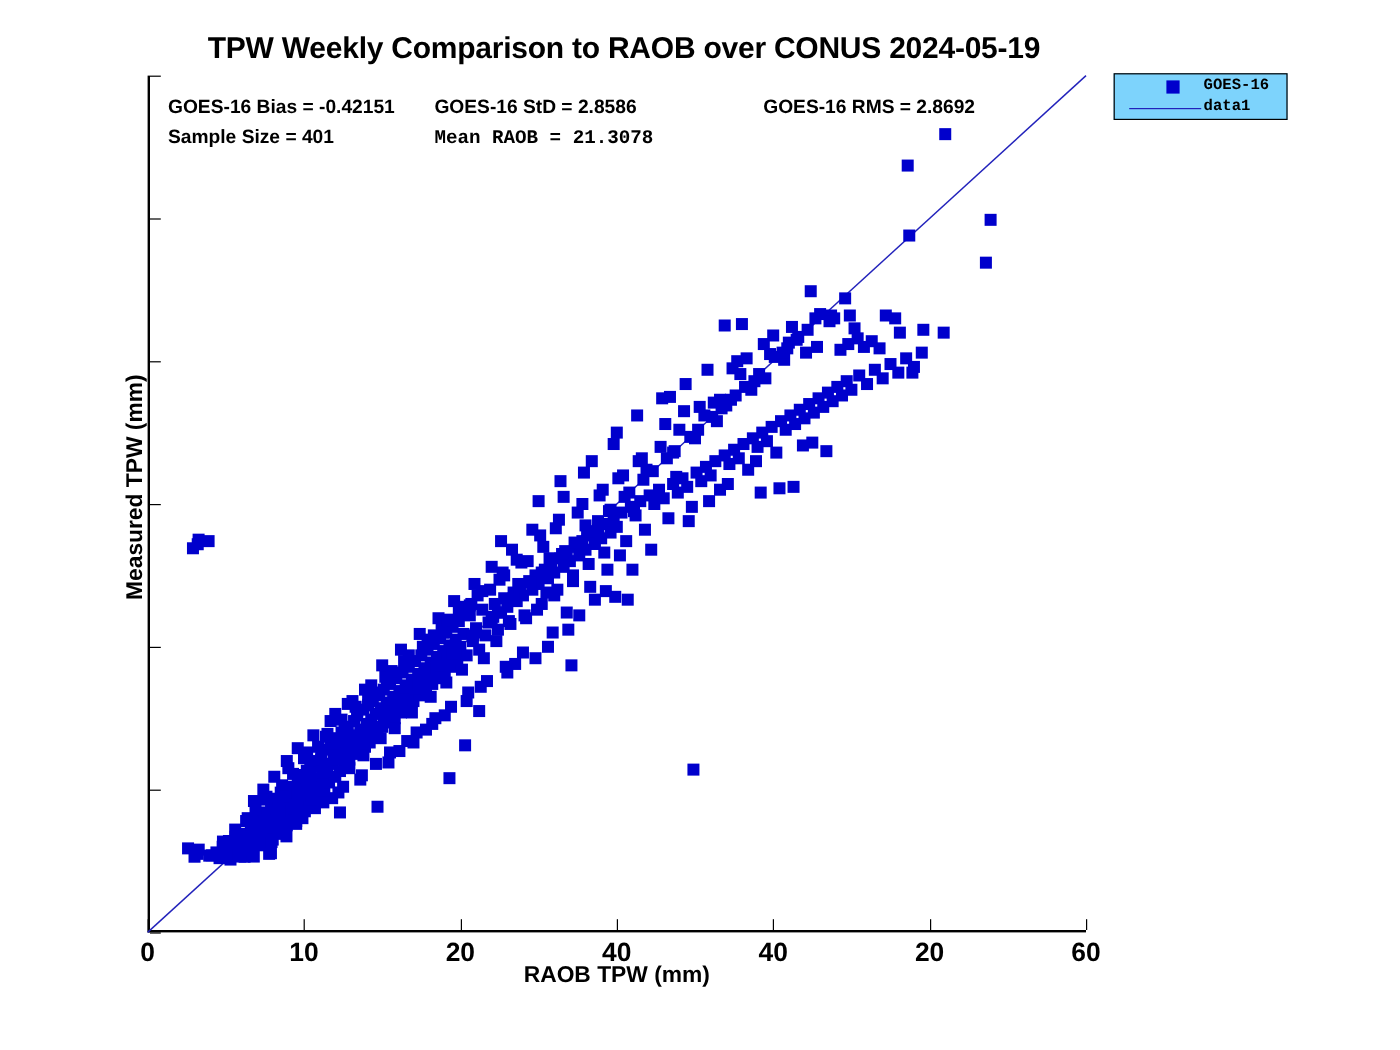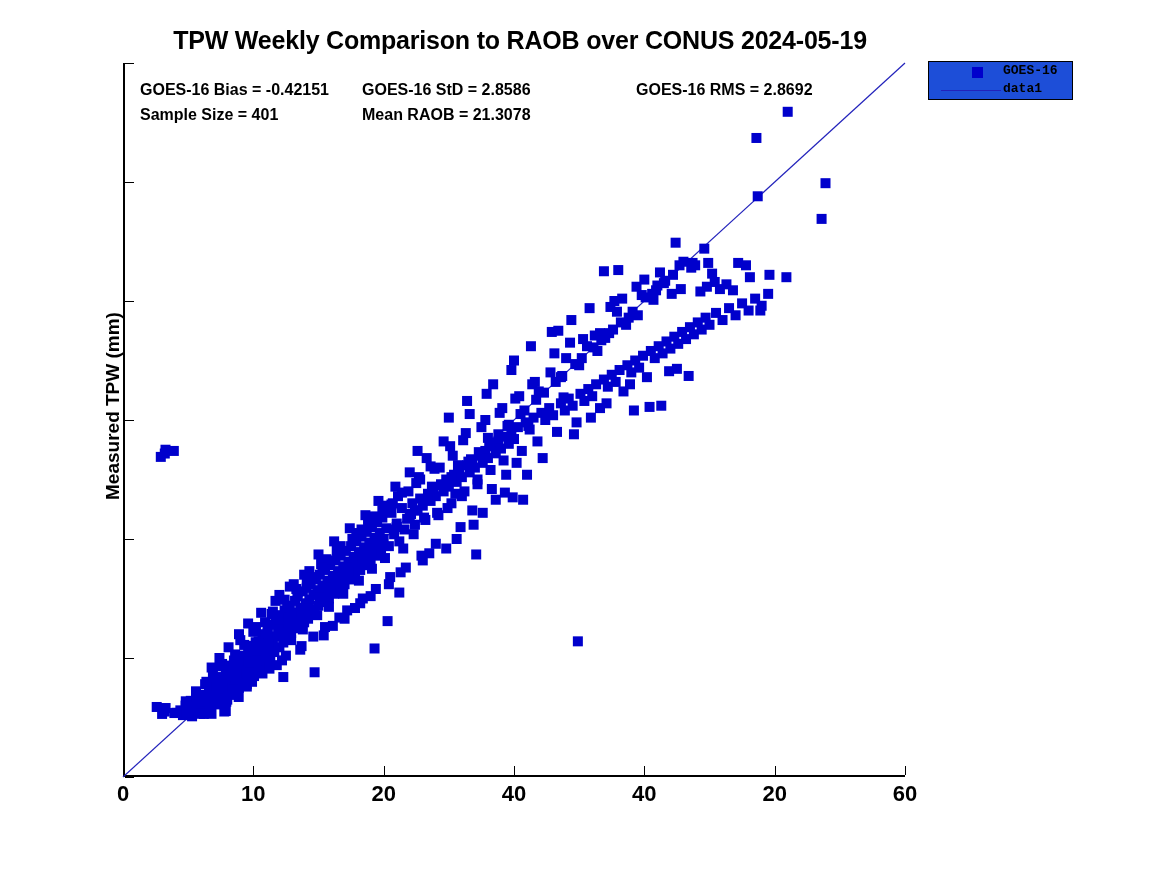--- a/index.html
+++ b/index.html
@@ -109,21 +109,21 @@
     font-family: "Liberation Sans", sans-serif;
     white-space: nowrap;
   }
   #legend-box {
     position: absolute;
     left: 928px;
     top: 61px;
     width: 145px;
     height: 39px;
     border: 1px solid #000000;
-    background: #1d4ed8;
+    background: #7dd3fc;
     box-sizing: border-box;
   }
   .legend-row {
     position: absolute;
     left: 0;
     width: 145px;
     height: 19px;
   }
   .legend-label {
     position: absolute;
@@ -829,29 +829,30 @@
   <div id="ticklabels-x">
       <div class="ticklabel-x" style="left: 88px; top: 781px;">0</div>
       <div class="ticklabel-x" style="left: 218.333px; top: 781px;">10</div>
       <div class="ticklabel-x" style="left: 348.667px; top: 781px;">20</div>
       <div class="ticklabel-x" style="left: 479px; top: 781px;">40</div>
       <div class="ticklabel-x" style="left: 609.333px; top: 781px;">40</div>
       <div class="ticklabel-x" style="left: 739.667px; top: 781px;">20</div>
       <div class="ticklabel-x" style="left: 870px; top: 781px;">60</div>
     </div>
 
+  <div id="x-axis-label">RAOB TPW (mm)</div>
 
   <div id="y-axis-label">Measured TPW (mm)</div>
 
   <div id="annotations-layer">
       <div class="stat-text" style="left: 140px; top: 81px;">GOES-16 Bias = -0.42151</div>
       <div class="stat-text" style="left: 362px; top: 81px;">GOES-16 StD = 2.8586</div>
       <div class="stat-text" style="left: 596px; top: 81px; margin-left: 40px;">GOES-16 RMS = 2.8692</div>
       <div class="stat-text" style="left: 140px; top: 106px;">Sample Size = 401</div>
-      <div class="stat-text" style="left: 362px; top: 106px;">Mean RAOB = 21.3078</div>
+      <div class="stat-text" style="left: 362px; top: 106px; font-family: Liberation Mono, monospace;">Mean RAOB = 21.3078</div>
     </div>
 
   <div id="legend-box">
     <div class="legend-row" style="top:1px;">
       <div id="legend-marker"></div>
       <div class="legend-label">GOES-16</div>
     </div>
     <div class="legend-row" style="top:19px;">
       <div id="legend-line"></div>
       <div class="legend-label">data1</div>

